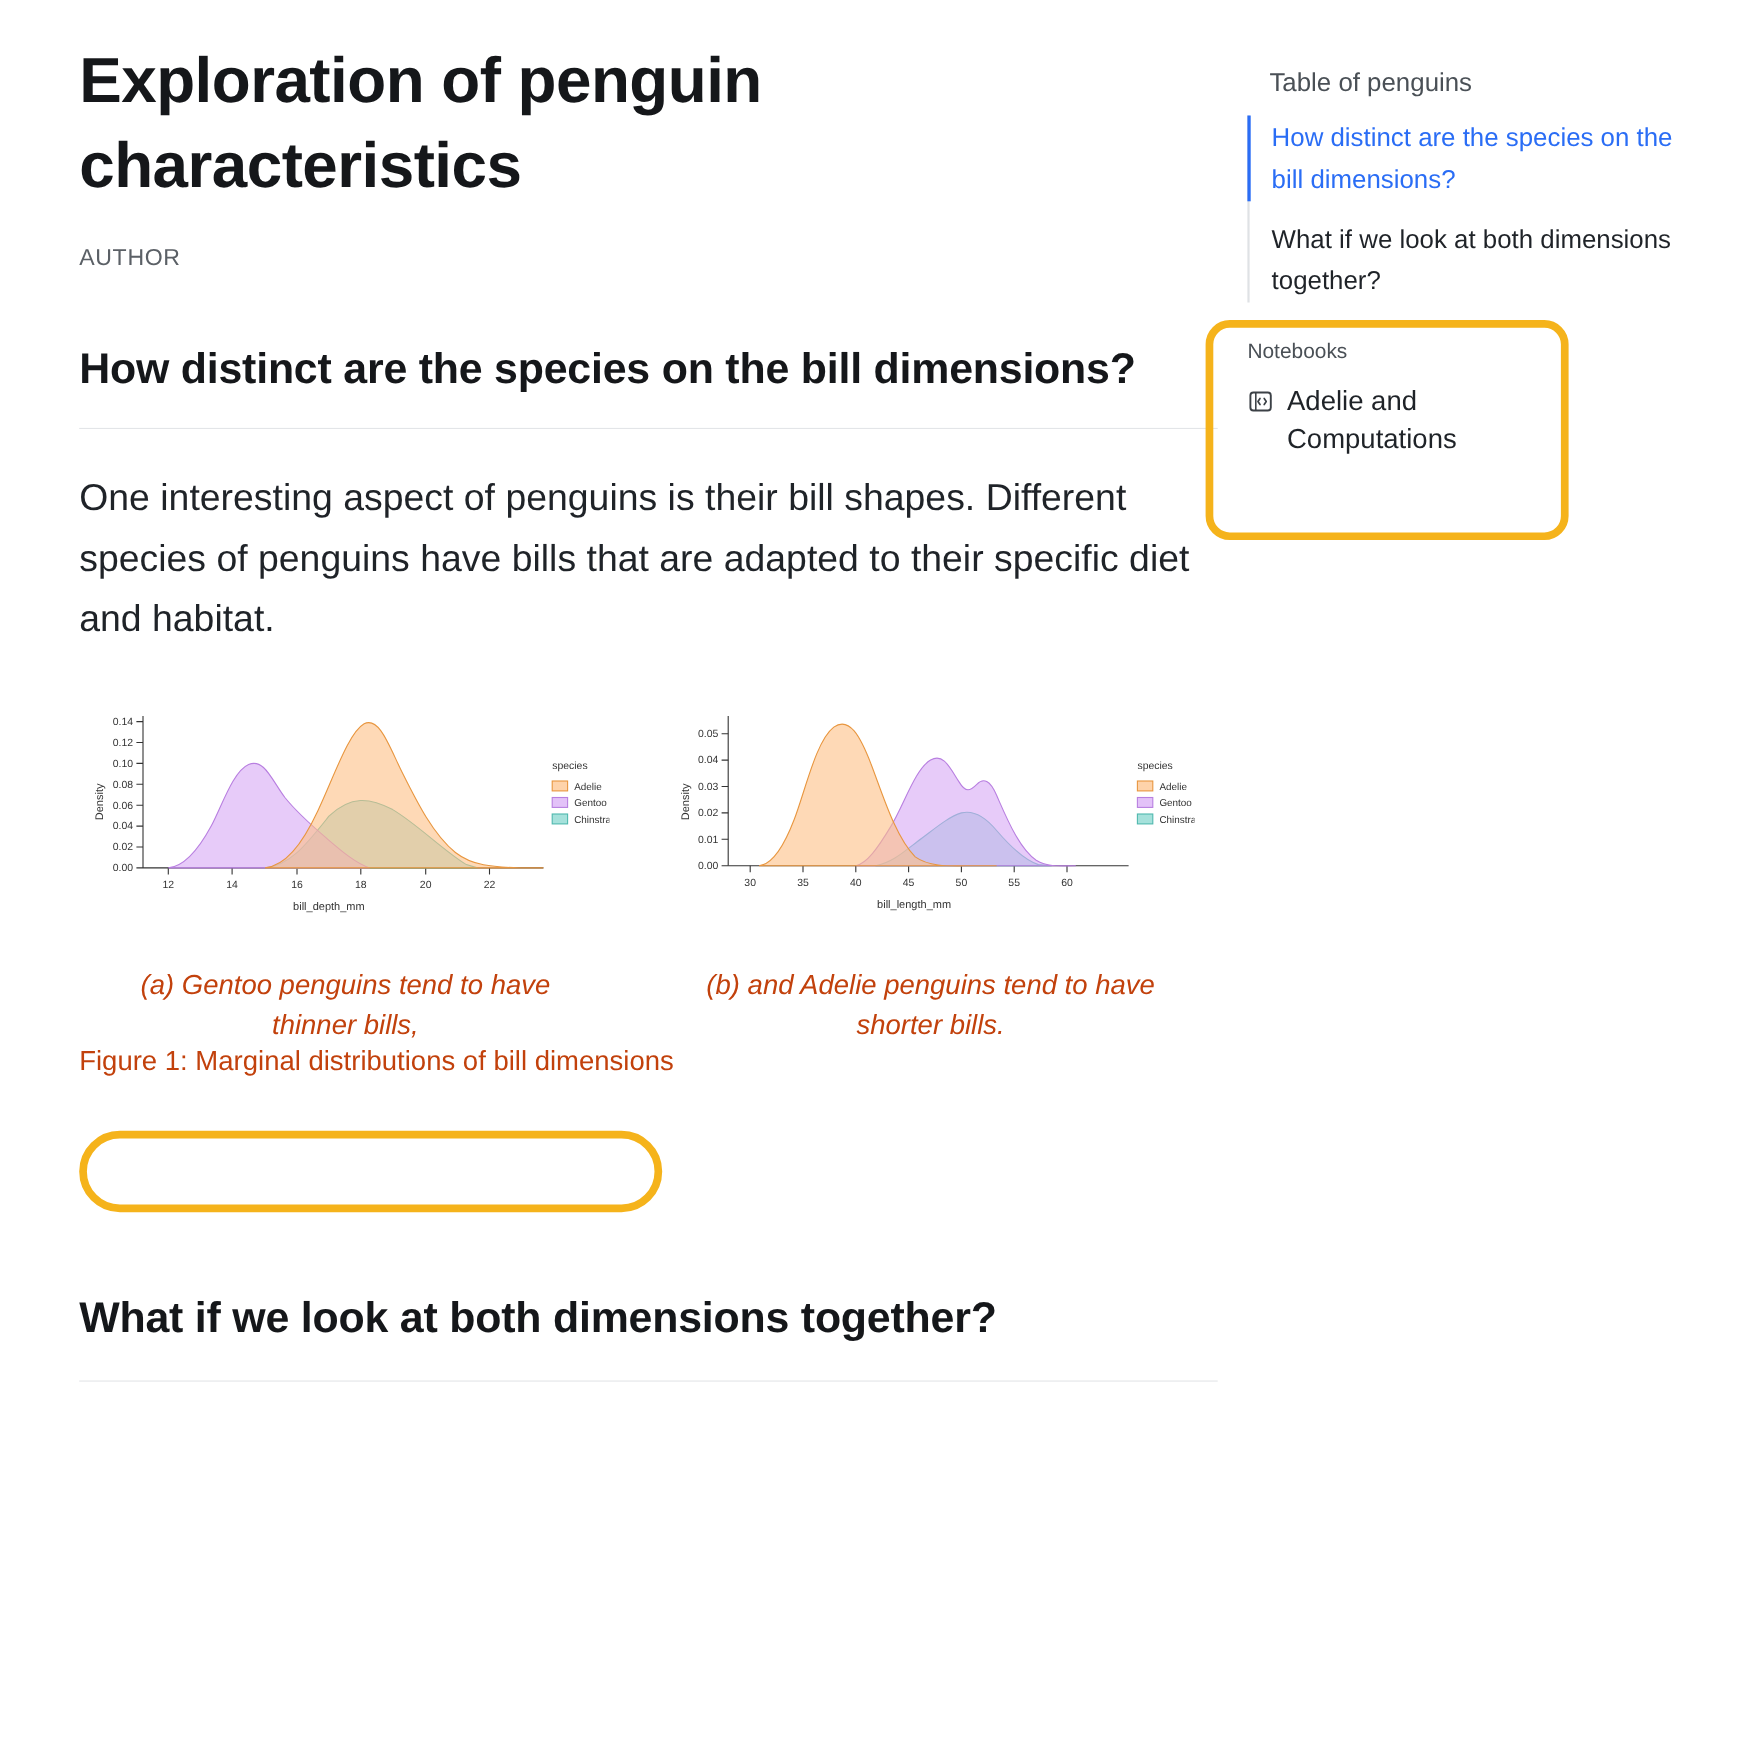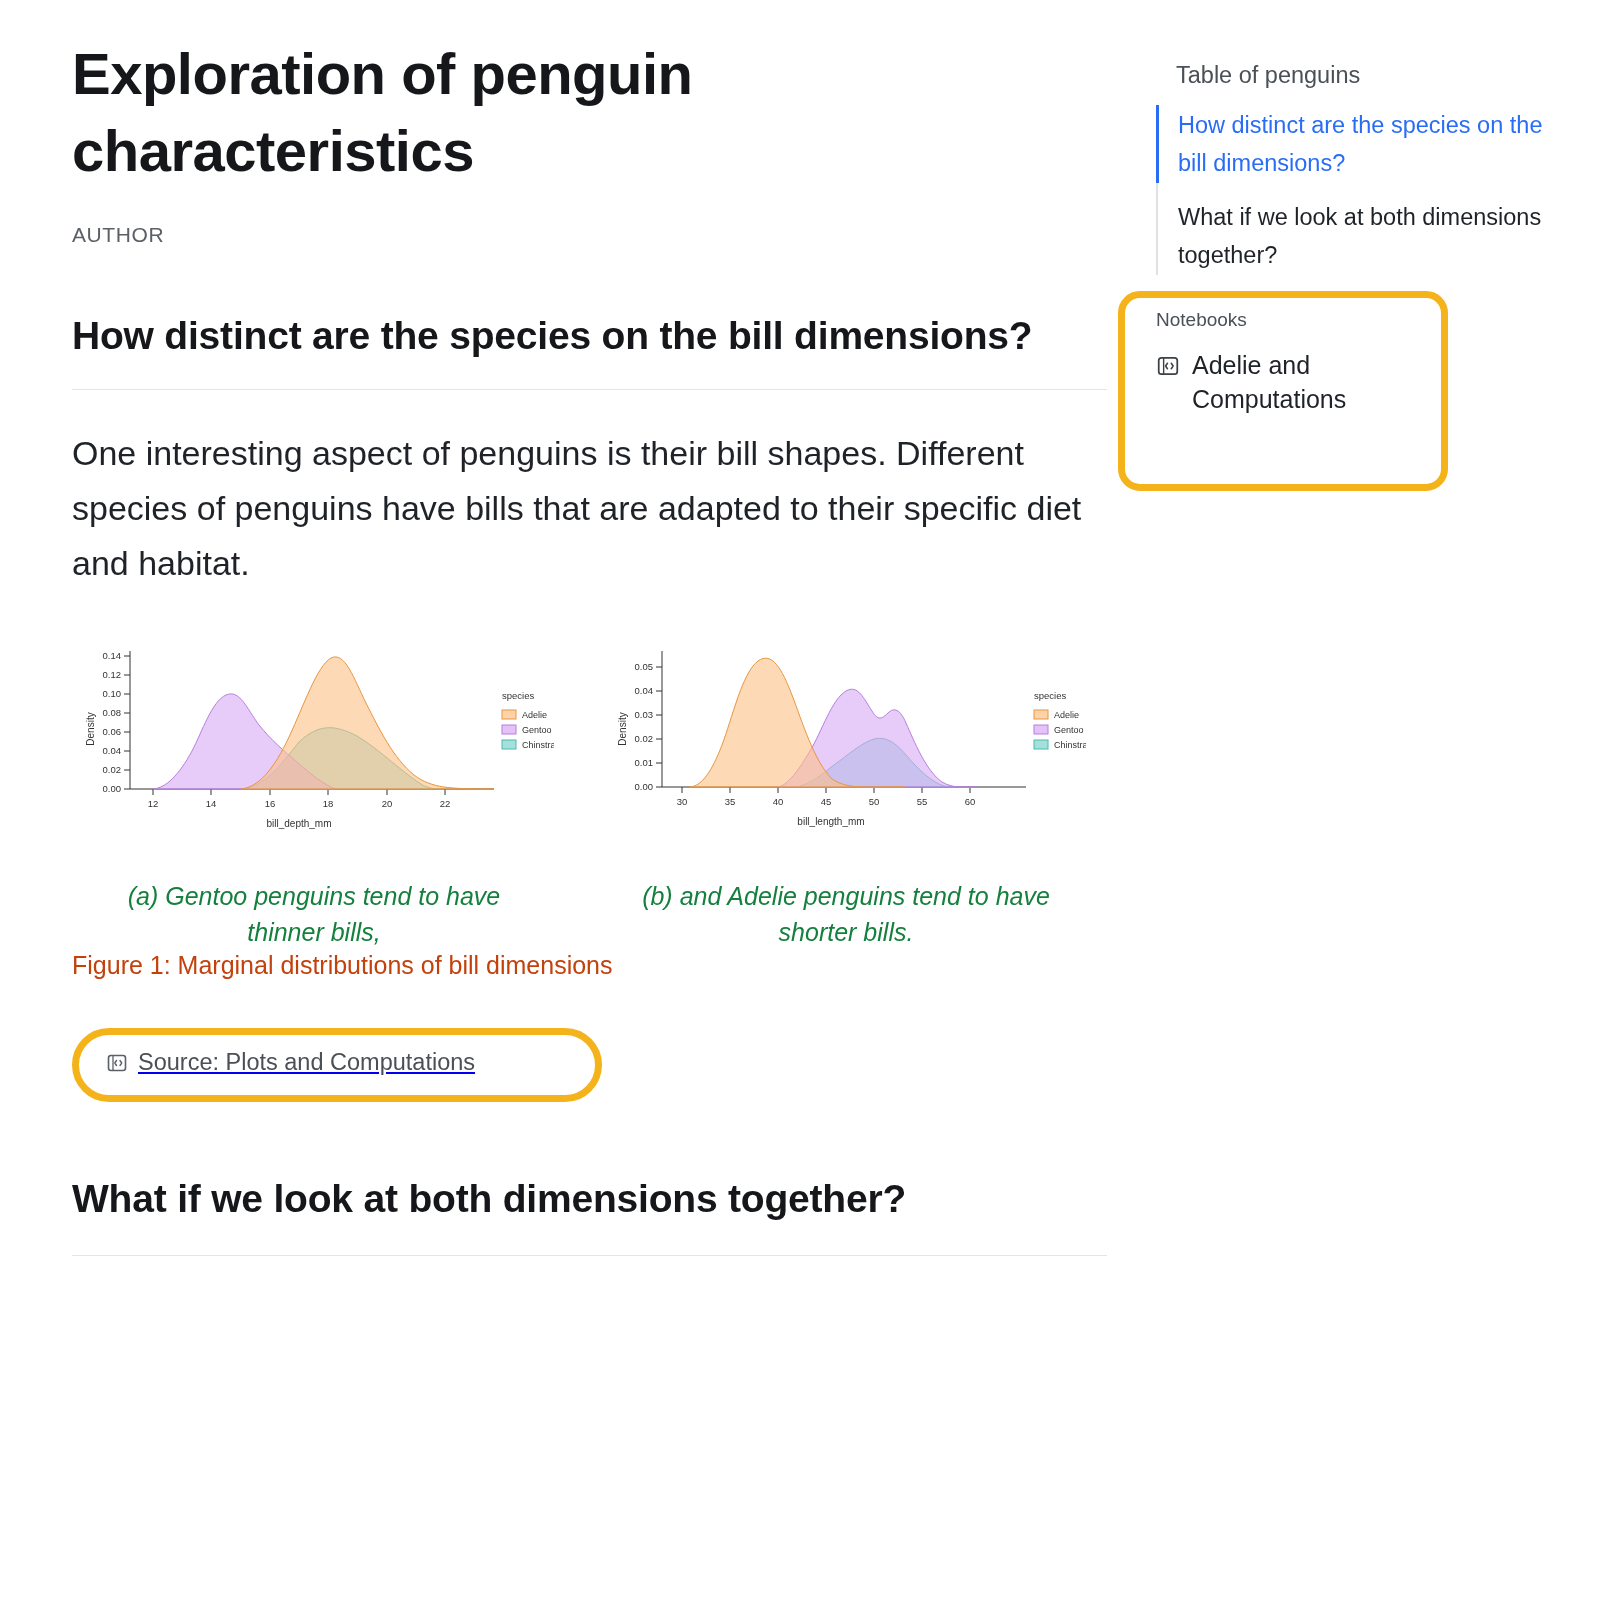--- a/index.html
+++ b/index.html
@@ -11,21 +11,20 @@
     font-family: "Liberation Sans", sans-serif;
     color: #1f2328;
     overflow: hidden;
   }
   .page {
     position: relative;
     width: 1600px;
     height: 1316px;
     display: flex;
     padding: 28px 40px 0 72px;
-    gap: 22px;
   }
 
   
   .main {
     width: 1060px;
     flex: 0 0 1060px;
     padding-right: 40px;
   }
 
   h1.title {
@@ -86,21 +85,21 @@
     width: 480px;
     height: 205px;
     position: relative;
     text-decoration: underline;
   }
   .subcap {
     margin-top: 34px;
     font-size: 25px;
     font-style: italic;
     line-height: 1.45;
-    color: #15803d;
+    color: #c2410c;
     text-align: center;
     padding: 0 16px;
   }
 
   .figcaption {
     font-size: 25px;
     color: #c2410c;
   }
 
   
@@ -356,31 +355,20 @@
           </svg>
         </div>
         <div class="subcap">(b) and Adelie penguins tend to have shorter bills.</div>
       </div>
     </div>
 
     <div class="figcaption">Figure 1: Marginal distributions of bill dimensions</div>
 
     <div class="source-wrap">
       <div class="source-highlight"></div>
-      <a class="source-inner" href="#">
-        <span class="nb-icon">
-          <svg width="22" height="22" viewBox="0 0 22 22">
-            <rect x="2.5" y="3.5" width="17" height="15" rx="2.5" fill="none" stroke="#5b6066" stroke-width="1.6"></rect>
-            <line x1="7" y1="3.5" x2="7" y2="18.5" stroke="#5b6066" stroke-width="1.3"></line>
-            <path d="M10.5 8.5 L8.8 11 L10.5 13.5" fill="none" stroke="#5b6066" stroke-width="1.4" stroke-linecap="round" stroke-linejoin="round"></path>
-            <path d="M14 8.5 L15.7 11 L14 13.5" fill="none" stroke="#5b6066" stroke-width="1.4" stroke-linecap="round" stroke-linejoin="round"></path>
-          </svg>
-        </span>
-        <span class="source-text">Source: Plots and Computations</span>
-      </a>
     </div>
 
     <h2 class="section section-last">What if we look at both dimensions together?</h2>
     <hr class="rule rule-last">
   </div>
 
   <div class="sidebar">
 
     <div class="toc-title">Table of penguins</div>
     <div class="toc-list">

